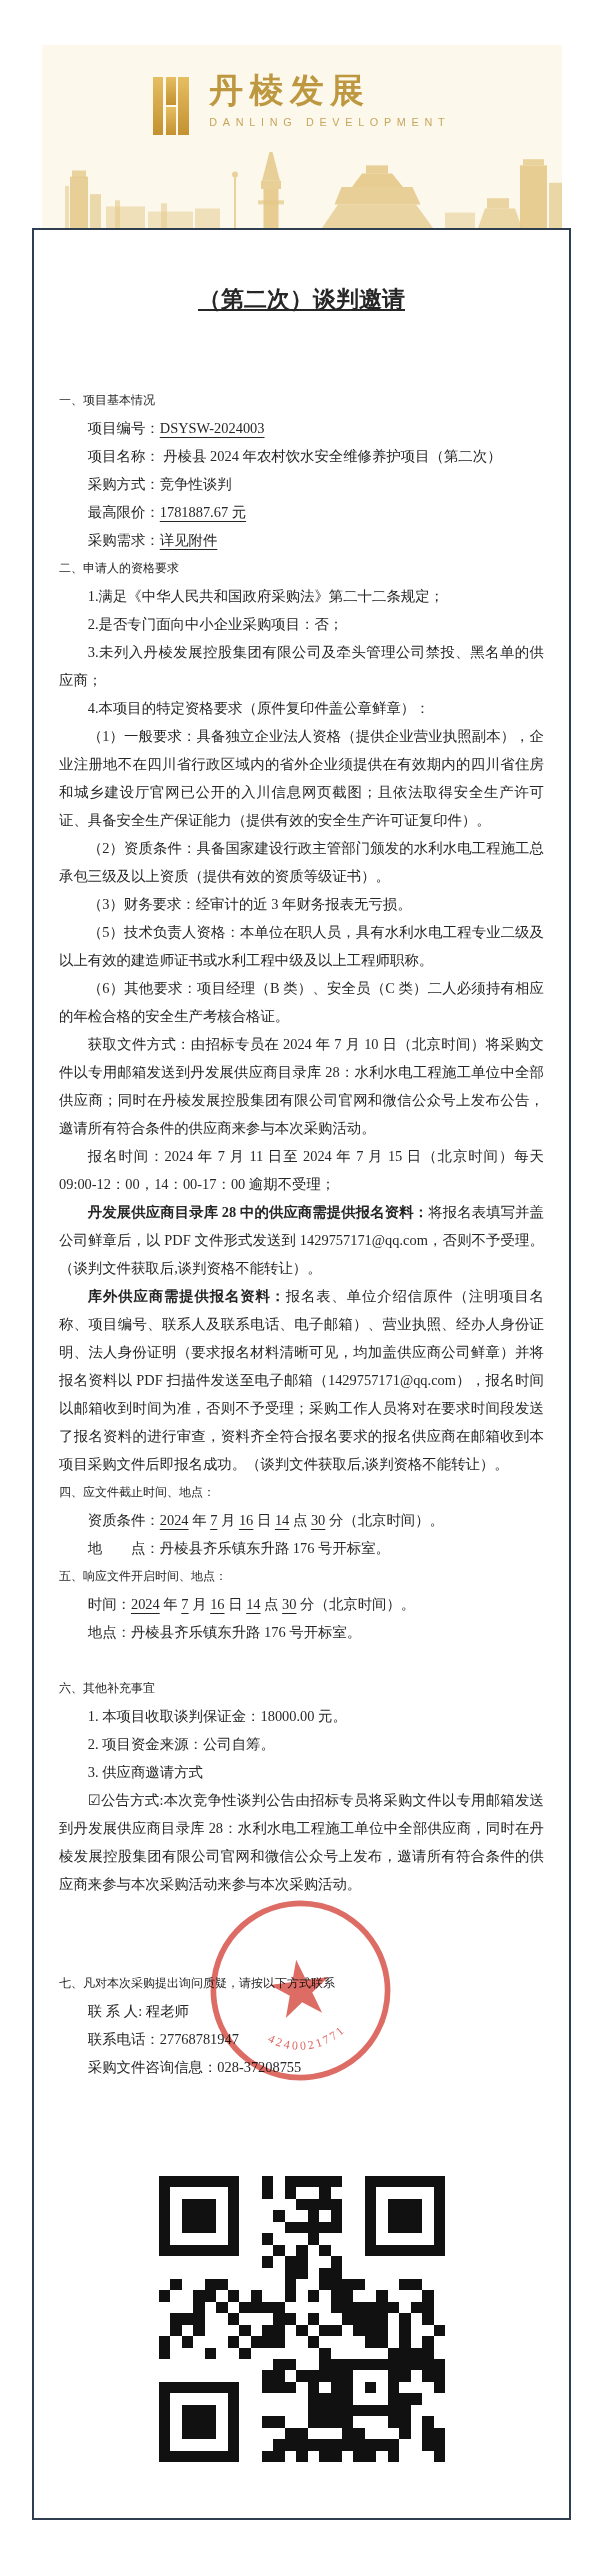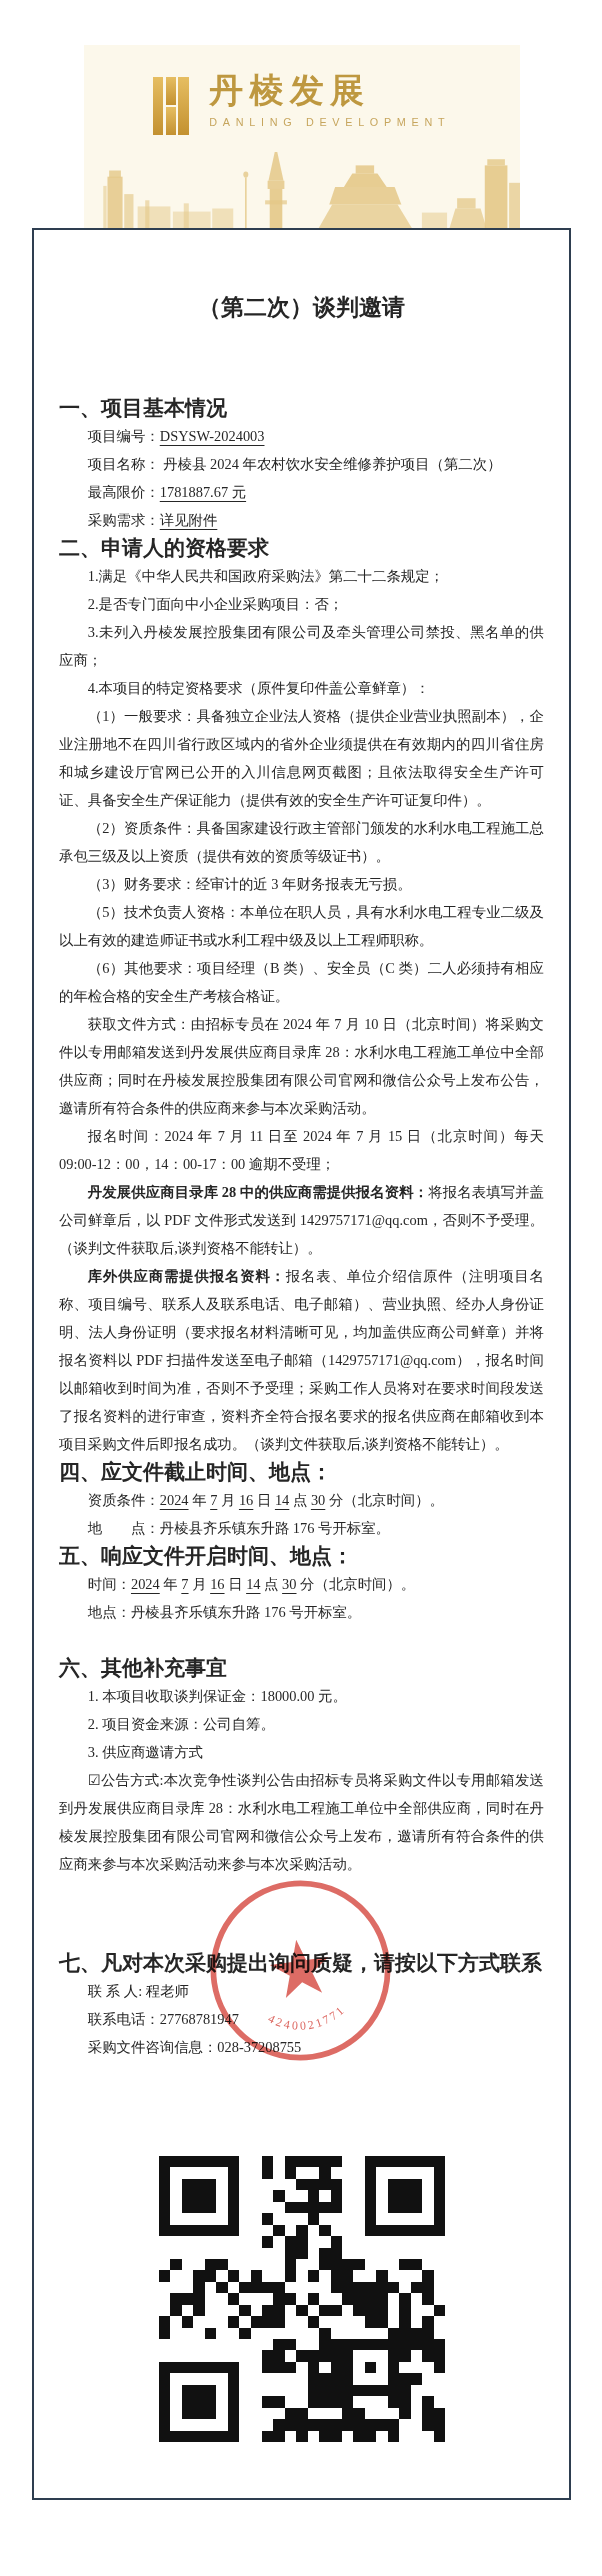--- a/index.html
+++ b/index.html
@@ -3,21 +3,21 @@
 <meta charset="utf-8">
 <style>
   html,body{margin:0;padding:0;}
   body{
     width:603px;min-height:2926px;background:#ffffff;
     font-family:"Liberation Serif","DejaVu Serif",serif;
     color:#262626;overflow-x:hidden;
   }
   
   .banner{
-    width:436px;height:183px;margin:45px auto 0;
+    width:520px;height:183px;margin:45px auto 0;
     background:#FCF8EB;position:relative;overflow:hidden;
   }
   .brand-row{
     position:absolute;top:29px;left:0;right:0;
     display:flex;justify-content:center;align-items:flex-start;gap:20.6px;
   }
   .logo{
     width:36px;height:58px;display:grid;margin-top:3.1px;
     grid-template-columns:1fr 1fr 1fr;grid-template-rows:1fr 1fr;gap:2.6px;
   }
@@ -31,24 +31,24 @@
     font-family:Liberation Sans, sans-serif;
   }
   .skyline{position:absolute;left:0;bottom:0;width:100%;height:77px;display:block;}
   
   .panel{
     width:539px;margin:0 auto;box-sizing:border-box;
     border:2.1px solid #2E3E50;background:#fff;
     padding:30px 25px 56px;position:relative;
   }
   .title{text-align:center;font-size:23px;font-weight:700;line-height:31px;}
-  .t2{margin-top:32px;}
+  .t2{margin-top:24px;text-decoration:underline;}
   .docbody{margin-top:71px;}
   .line{font-size:14.4px;line-height:28px;}
-  .hd{font-size:21px;font-weight:700;}
+  .hd{font-size:12px;font-weight:400;}
   .txt{text-indent:2em;text-align:justify;}
   .gap{margin-top:28px;}
   .line .u{text-decoration:underline;text-underline-offset:3.6px;text-decoration-thickness:0.8px;}
   .line .b{font-weight:700;}
   
   .sec7{position:relative;}
   .seal{
     position:absolute;top:-77px;left:143px;width:197px;height:197px;
     transform:rotate(-8deg);mix-blend-mode:multiply;pointer-events:none;
   }
@@ -104,20 +104,21 @@
     </svg>
   </div>
 
   <div class="panel">
     <div class="title t2">（第二次）谈判邀请</div>
 
     <div id="doc-body" class="docbody">
         <div class="line hd"><span>一、项目基本情况</span></div>
         <div class="line txt"><span>项目编号：</span><span class="u">DSYSW-2024003</span></div>
         <div class="line txt"><span>项目名称： 丹棱县 2024 年农村饮水安全维修养护项目（第二次）</span></div>
+        <div class="line txt"><span>采购方式：竞争性谈判</span></div>
         <div class="line txt"><span>最高限价：</span><span class="u">1781887.67 元</span></div>
         <div class="line txt"><span>采购需求：</span><span class="u">详见附件</span></div>
         <div class="line hd"><span>二、申请人的资格要求</span></div>
         <div class="line txt"><span>1.满足《中华人民共和国政府采购法》第二十二条规定；</span></div>
         <div class="line txt"><span>2.是否专门面向中小企业采购项目：否；</span></div>
         <div class="line txt"><span>3.未列入丹棱发展控股集团有限公司及牵头管理公司禁投、黑名单的供应商；</span></div>
         <div class="line txt"><span>4.本项目的特定资格要求（原件复印件盖公章鲜章）：</span></div>
         <div class="line txt"><span>（1）一般要求：具备独立企业法人资格（提供企业营业执照副本），企业注册地不在四川省行政区域内的省外企业须提供在有效期内的四川省住房和城乡建设厅官网已公开的入川信息网页截图；且依法取得安全生产许可证、具备安全生产保证能力（提供有效的安全生产许可证复印件）。</span></div>
         <div class="line txt"><span>（2）资质条件：具备国家建设行政主管部门颁发的水利水电工程施工总承包三级及以上资质（提供有效的资质等级证书）。</span></div>
         <div class="line txt"><span>（3）财务要求：经审计的近 3 年财务报表无亏损。</span></div>

